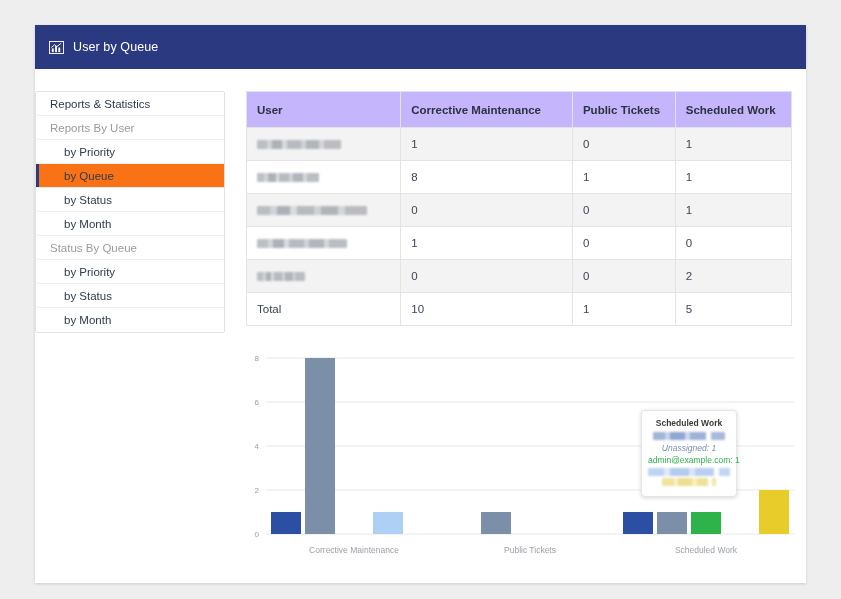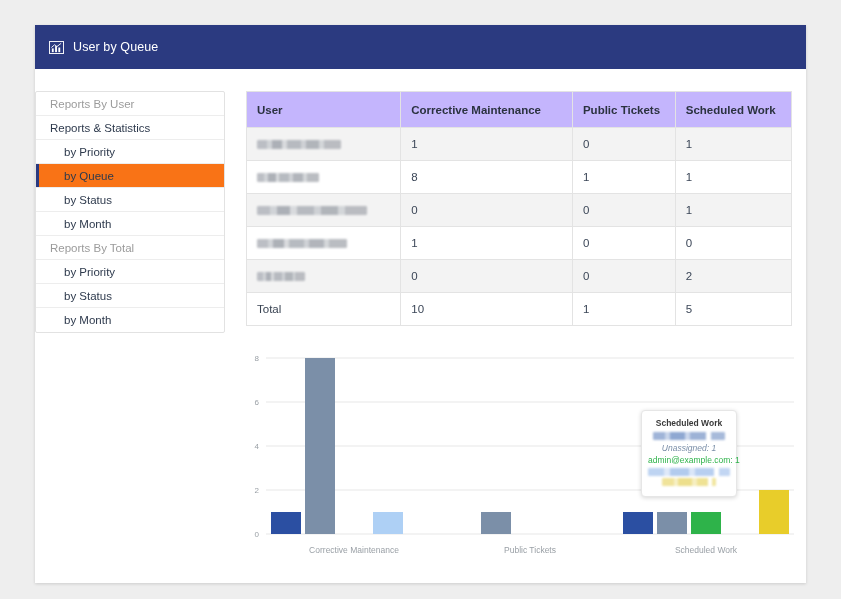--- a/index.html
+++ b/index.html
@@ -211,27 +211,27 @@
       <rect x="6.5" y="5.5" width="2" height="6.5" fill="#ffffff"></rect>
       <rect x="10" y="7" width="2" height="5" fill="#ffffff"></rect>
       <polyline points="2.5,7 6,4 8.5,6 13,2.5" fill="none" stroke="#ffffff" stroke-width="1"></polyline>
     </svg>
     <span class="hdr-title">User by Queue</span>
   </div>
 
   <div id="card-body">
 
     <nav id="sidebar">
+      <div class="nav-row"><span>Reports &amp; Statistics</span></div>
       <div class="nav-row group"><span>Reports By User</span></div>
-      <div class="nav-row"><span>Reports &amp; Statistics</span></div>
       <div class="nav-row child"><span>by Priority</span></div>
       <div class="nav-row child active"><span>by Queue</span></div>
       <div class="nav-row child"><span>by Status</span></div>
       <div class="nav-row child"><span>by Month</span></div>
-      <div class="nav-row group"><span>Reports By Total</span></div>
+      <div class="nav-row group"><span>Status By Queue</span></div>
       <div class="nav-row child"><span>by Priority</span></div>
       <div class="nav-row child"><span>by Status</span></div>
       <div class="nav-row child"><span>by Month</span></div>
     </nav>
 
     <div id="content">
 
       <table id="data-table">
         <thead>
           <tr>

